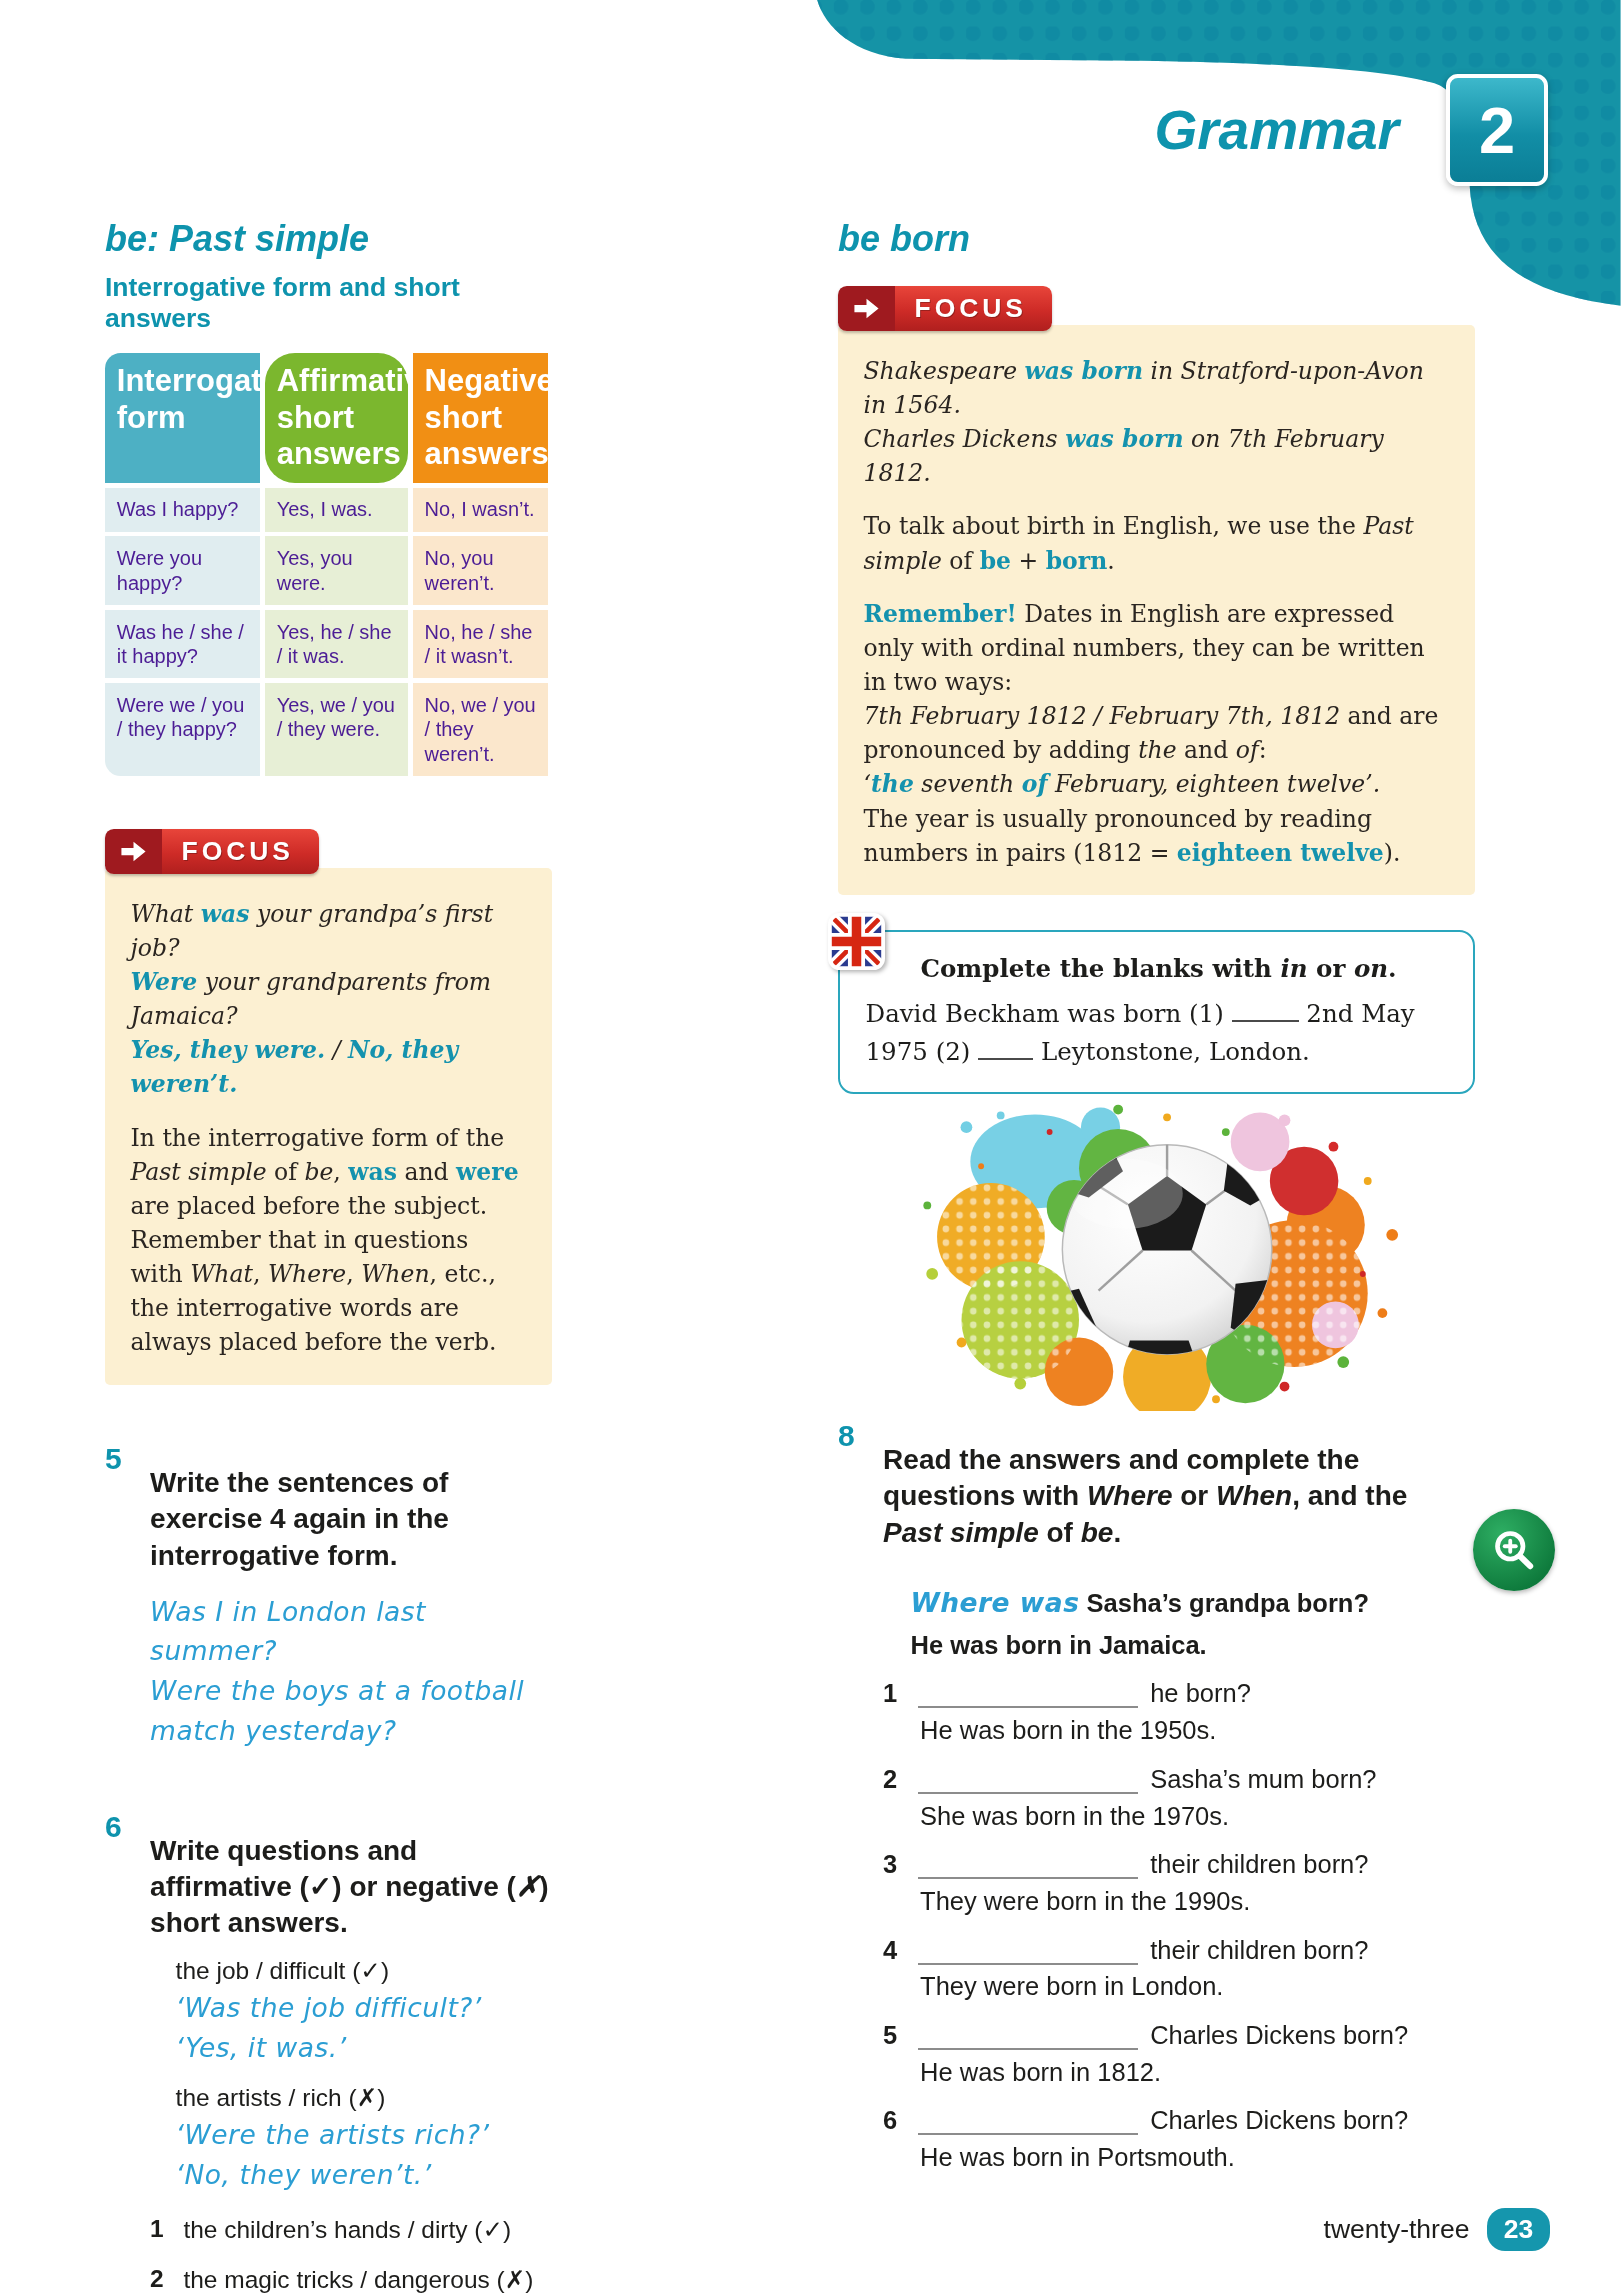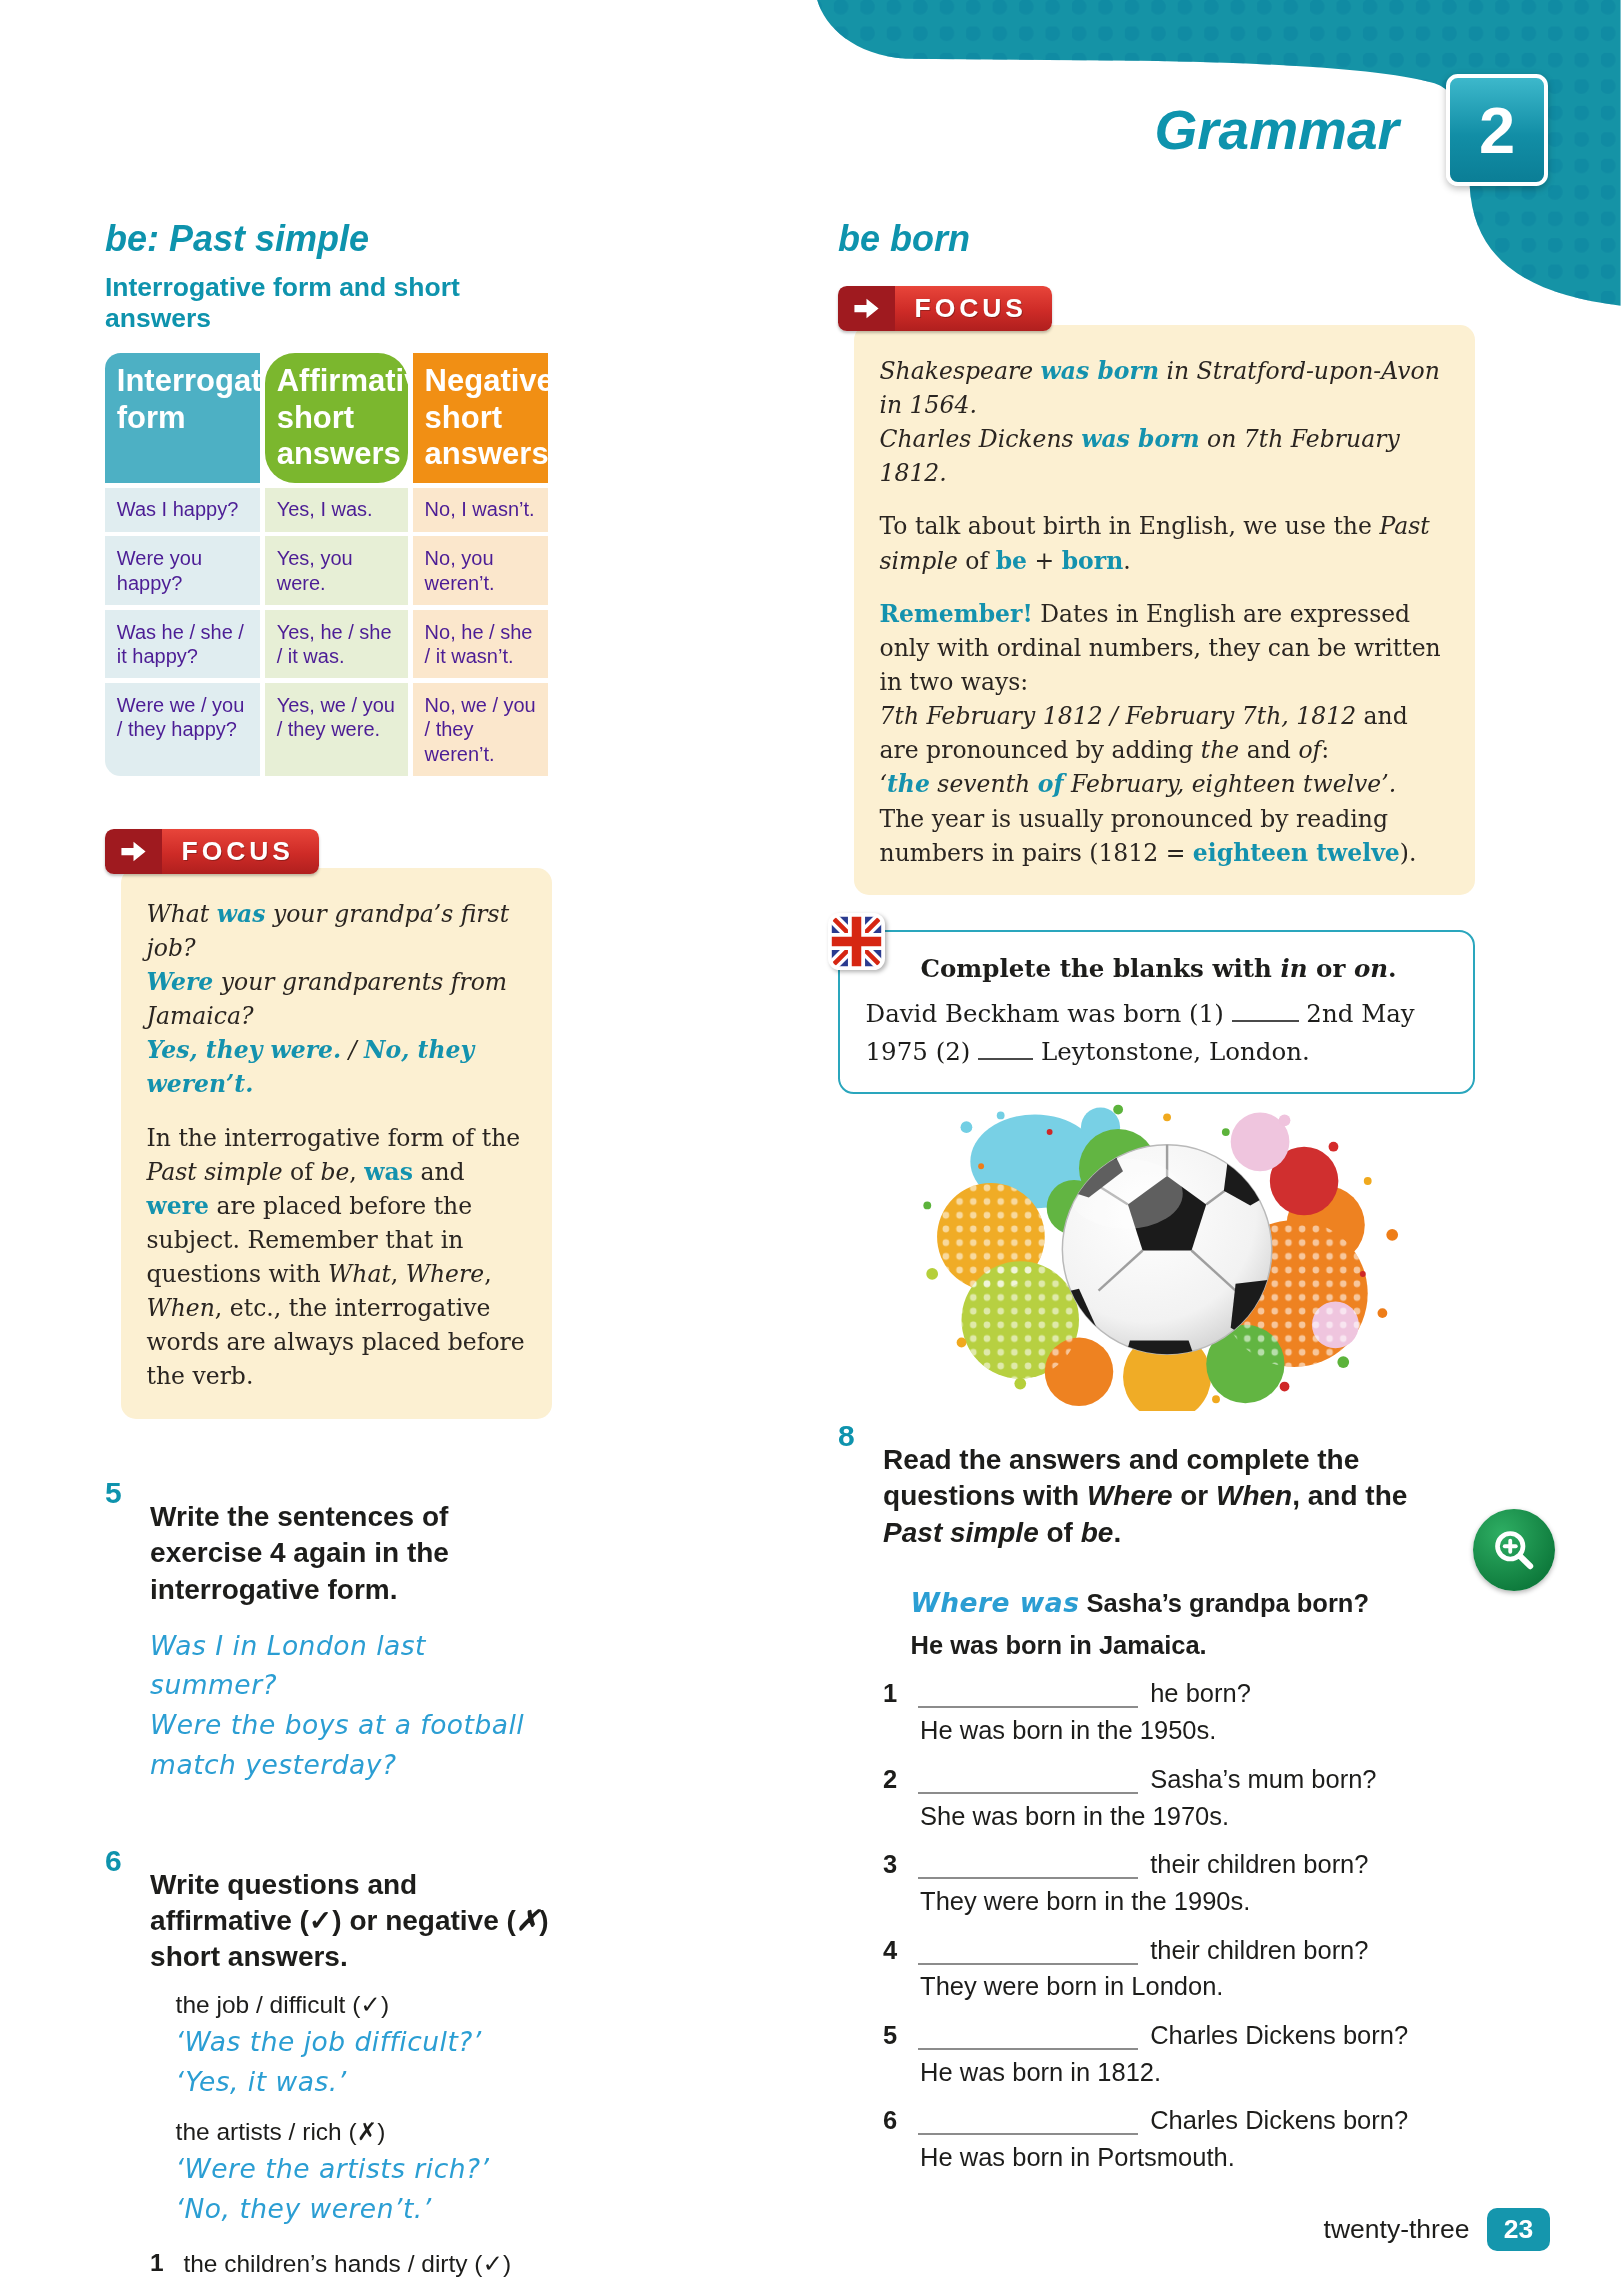--- a/index.html
+++ b/index.html
@@ -37,21 +37,21 @@
   .b2c{background:#e7efd6;}
   .b3c{background:#fbe7cc;}
   .blr{border-bottom-left-radius:15.7px;}
   
   .focus-badge{display:inline-flex;align-items:stretch;height:45px;border-radius:8.8px;overflow:hidden;
     box-shadow:0 2px 2.9px rgba(0,0,0,.25);}
   .focus-arrowbox{width:57px;background:#9f1a1f;display:flex;align-items:center;justify-content:center;}
   .focus-label{background:linear-gradient(180deg,#e8453a 0%,#ce2b27 55%,#b01f1e 100%);
     color:#fff;font-weight:bold;font-size:26.5px;letter-spacing:3.9px;
     display:flex;align-items:center;padding:0 25.5px 0 19.6px;text-shadow:1px 1px 0 rgba(0,0,0,.25);}
-  .cream{background:#fcf0d2;border-radius:15px;margin-top:-5.9px;padding:29px 25.5px 25.5px 25.5px;margin-left:16px;}
+  .cream{background:#fcf0d2;border-radius:5px;margin-top:-5.9px;padding:29px 25.5px 25.5px 25.5px;}
   .serif{font-family:"DejaVu Serif",serif;font-size:23.5px;line-height:1.45;color:#2a2521;}
   .serif-it{font-family:"DejaVu Serif",serif;font-style:italic;font-size:23.5px;line-height:1.45;color:#2a2521;}
   .hl{color:#1492ae;font-weight:bold;}
   .i{font-style:italic;}
   .b{font-weight:bold;}
   .bi{font-weight:bold;font-style:italic;}
   .mt18{margin-top:19.6px;}
   
   .ex{display:flex;gap:19.6px;}
   .ex-num{color:#0e93ad;font-weight:bold;font-size:30px;min-width:25.5px;line-height:1.1;}
@@ -77,21 +77,21 @@
     background:radial-gradient(circle at 35% 30%,#2eae63,#0e7a3c 75%);box-shadow:0 2px 4.9px rgba(0,0,0,.3);
     display:flex;align-items:center;justify-content:center;}
   .q-item{margin-top:19.6px;font-size:25.5px;color:#1d1d1b;}
   .q-line{display:flex;align-items:flex-end;gap:11.8px;}
   .q-line .n{font-weight:bold;min-width:23.5px;}
   .uline{display:inline-block;width:220px;border-bottom:2px solid #8c8c8c;height:1.05em;}
   .a-line{margin-left:37px;margin-top:7.8px;}
   
   .footer{position:absolute;right:71px;bottom:43px;display:flex;align-items:center;gap:17.6px;}
   .footer-word{font-size:26.5px;color:#1d1d1b;}
-  .page-badge{width:63px;height:43px;border-radius:10px;background:#1596ad;color:#fff;
+  .page-badge{width:63px;height:43px;border-radius:18px;background:#1596ad;color:#fff;
     font-size:26.5px;font-weight:bold;display:flex;align-items:center;justify-content:center;}
   .splash-wrap{margin-top:-5.9px;margin-left:35px;}
 </style>
 </head>
 <body>
 
 <svg class="banner" viewBox="0 0 830 345">
   <defs>
     <pattern id="dots" width="27" height="27" patternUnits="userSpaceOnUse">
       <circle cx="7" cy="7" r="8" fill="#0d85a0" opacity="0.55"></circle>

